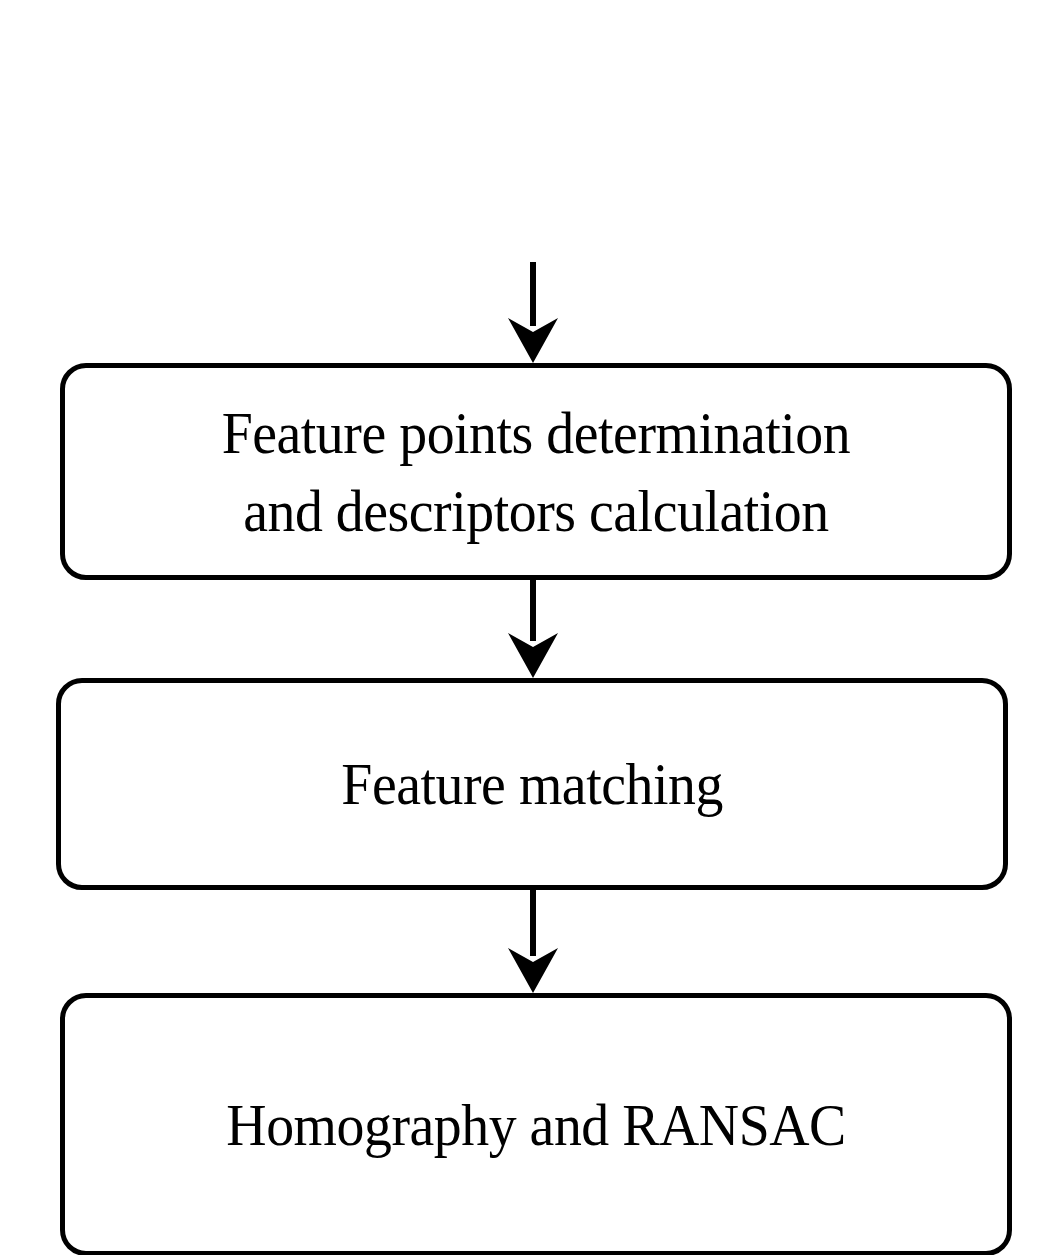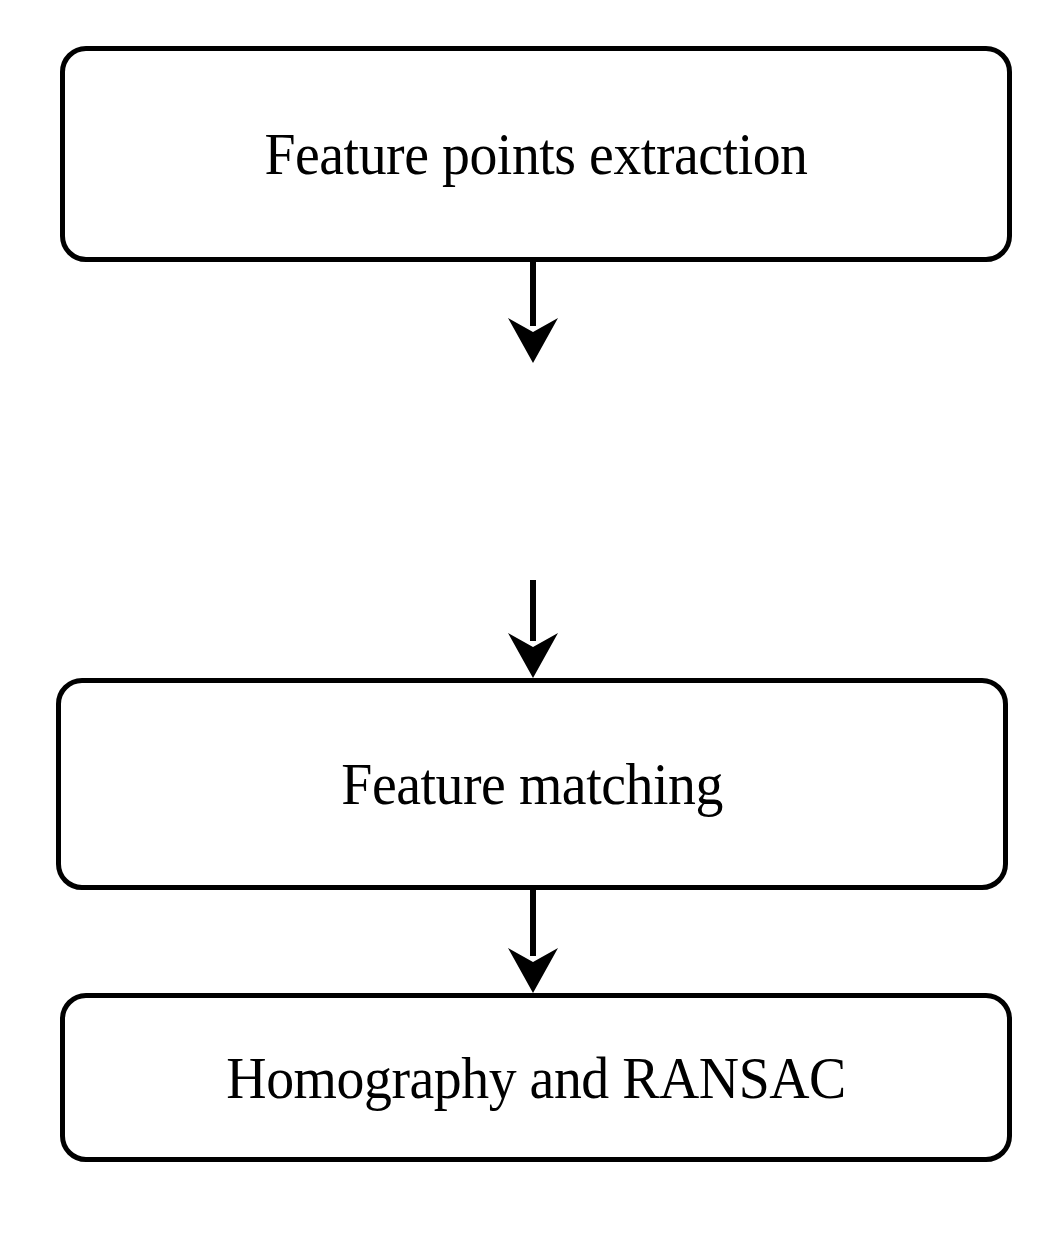--- a/index.html
+++ b/index.html
@@ -35,48 +35,49 @@
     font-size: 60px;
     line-height: 1.3;
     letter-spacing: -0.5px;
     transform: scaleX(0.93);
     white-space: pre-line;
     padding: 0 14px;
   }
   .flow-node-1 { left: 60px;  top: 46px;   width: 952px; height: 216px; }
   .flow-node-2 { left: 60px;  top: 363px;  width: 952px; height: 217px; }
   .flow-node-3 { left: 56px;  top: 678px;  width: 952px; height: 212px; }
-  .flow-node-4 { left: 60px;  top: 993px;  width: 952px; height: 169px; }
+  .flow-node-4 { left: 60px;  top: 993px;  width: 952px; height: 263px; }
 
   .flow-connector {
     position: absolute;
     left: 503px;
     width: 60px;
   }
   .flow-connector svg { display: block; }
   .flow-connector-1 { top: 262px; height: 101px; }
   .flow-connector-2 { top: 580px; height: 98px;  }
   .flow-connector-3 { top: 890px; height: 103px; }
 </style>
 </head>
 <body>
 
 <div id="flow-canvas">
 
-  <div class="flow-node flow-node-1">
-    <span class="flow-node-label">Feature points extraction</span>
-  </div>
 
   <div class="flow-connector flow-connector-1">
     <svg width="60" height="101" viewBox="0 0 60 101" xmlns="http://www.w3.org/2000/svg" aria-hidden="true">
       <rect x="27" y="0" width="6" height="64" fill="#000000"></rect>
       <path d="M 5 56 L 30 101 L 55 56 L 30 70 Z" fill="#000000"></path>
     </svg>
   </div>
 
+  <div class="flow-node flow-node-2">
+    <span class="flow-node-label">Feature points determination
+and descriptors calculation</span>
+  </div>
 
   <div class="flow-connector flow-connector-2">
     <svg width="60" height="98" viewBox="0 0 60 98" xmlns="http://www.w3.org/2000/svg" aria-hidden="true">
       <rect x="27" y="0" width="6" height="61" fill="#000000"></rect>
       <path d="M 5 53 L 30 98 L 55 53 L 30 67 Z" fill="#000000"></path>
     </svg>
   </div>
 
   <div class="flow-node flow-node-3">
     <span class="flow-node-label">Feature matching</span>

